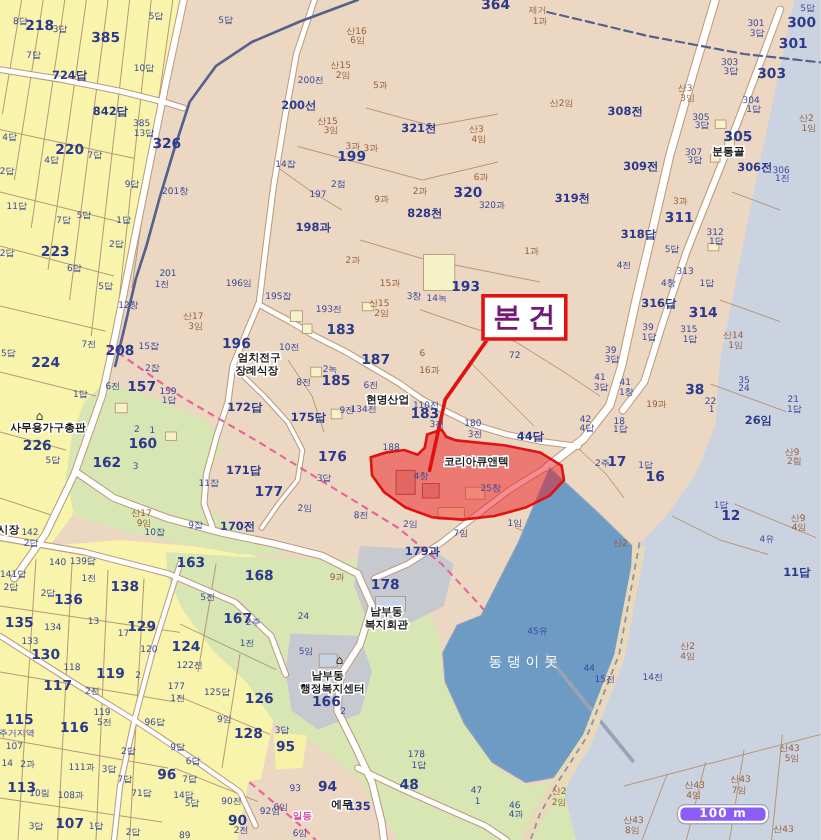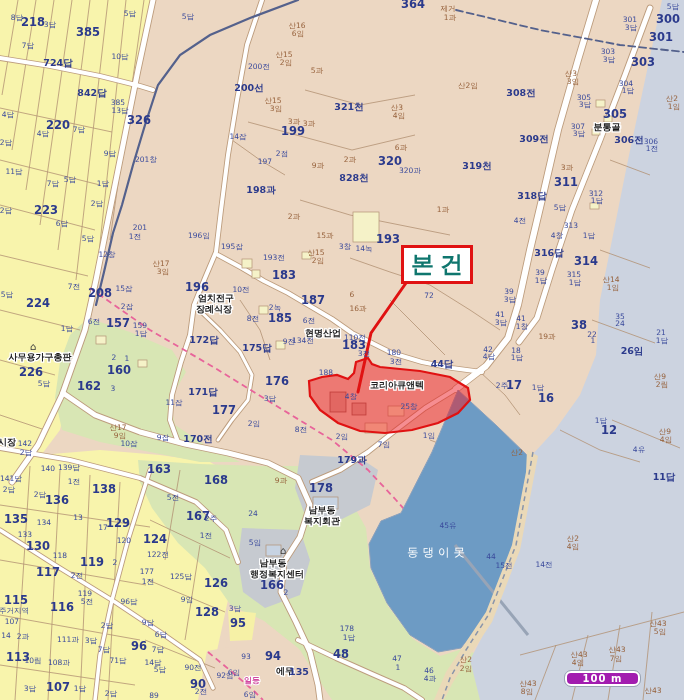--- a/index.html
+++ b/index.html
@@ -9,24 +9,24 @@
   .lb{text-anchor:middle;dominant-baseline:middle;}
   .lb-b {font-size:11.5px;font-weight:bold;fill:#2b3a8c;}
   .lb-b2{font-size:9.5px;font-weight:bold;fill:#2b3a8c;}
   .lb-n {font-size:7.5px;fill:#3a4a9c;}
   .lb-br{font-size:7.5px;fill:#96613b;}
   .lb-bk{font-size:9px;font-weight:bold;fill:#1c1c1c;paint-order:stroke;stroke:#ffffff;stroke-width:2.6px;}
   .lb-w {font-size:11.5px;fill:#ffffff;letter-spacing:4px;}
   .lb-m {font-size:8px;font-weight:bold;fill:#d148a0;paint-order:stroke;stroke:#ffffff;stroke-width:2px;}
   .lb-ic{font-size:10px;fill:#3c3c3c;}
   #subject-annotation{position:absolute;display:flex;align-items:center;justify-content:center;
-    background:#ffffff;border:3px solid #e01212;color:#0f766e;font-weight:bold;
+    background:#ffffff;border:3px solid #e01212;color:#701a75;font-weight:bold;
     font-size:23px;letter-spacing:6px;padding-left:6px;box-sizing:border-box;}
   #scale-bar{position:absolute;display:flex;align-items:center;justify-content:center;
-    background:#a21caf;border:2px solid #ffffff;border-radius:6px;outline:1px solid #9aa4b4;
+    background:#8b5cf6;border:2px solid #ffffff;border-radius:6px;outline:1px solid #9aa4b4;
     color:#ffffff;font-weight:bold;font-size:10px;letter-spacing:1px;box-sizing:border-box;}
 </style>
 </head>
 <body>
 
 <div id="map-wrap">
   <svg id="map-svg" width="684" height="700" viewBox="0 0 684 700">
       <rect x="0" y="0" width="684" height="700" fill="#ecd7c2"></rect>
       <polygon points="0,0 152,0 130,100 108,210 92,290 78,350 60,430 30,470 0,478" fill="#f8f4ac"></polygon>
       <polygon points="0,470 40,455 100,450 160,455 210,462 232,475 238,540 228,600 215,660 208,700 0,700" fill="#f8f4ac"></polygon>

